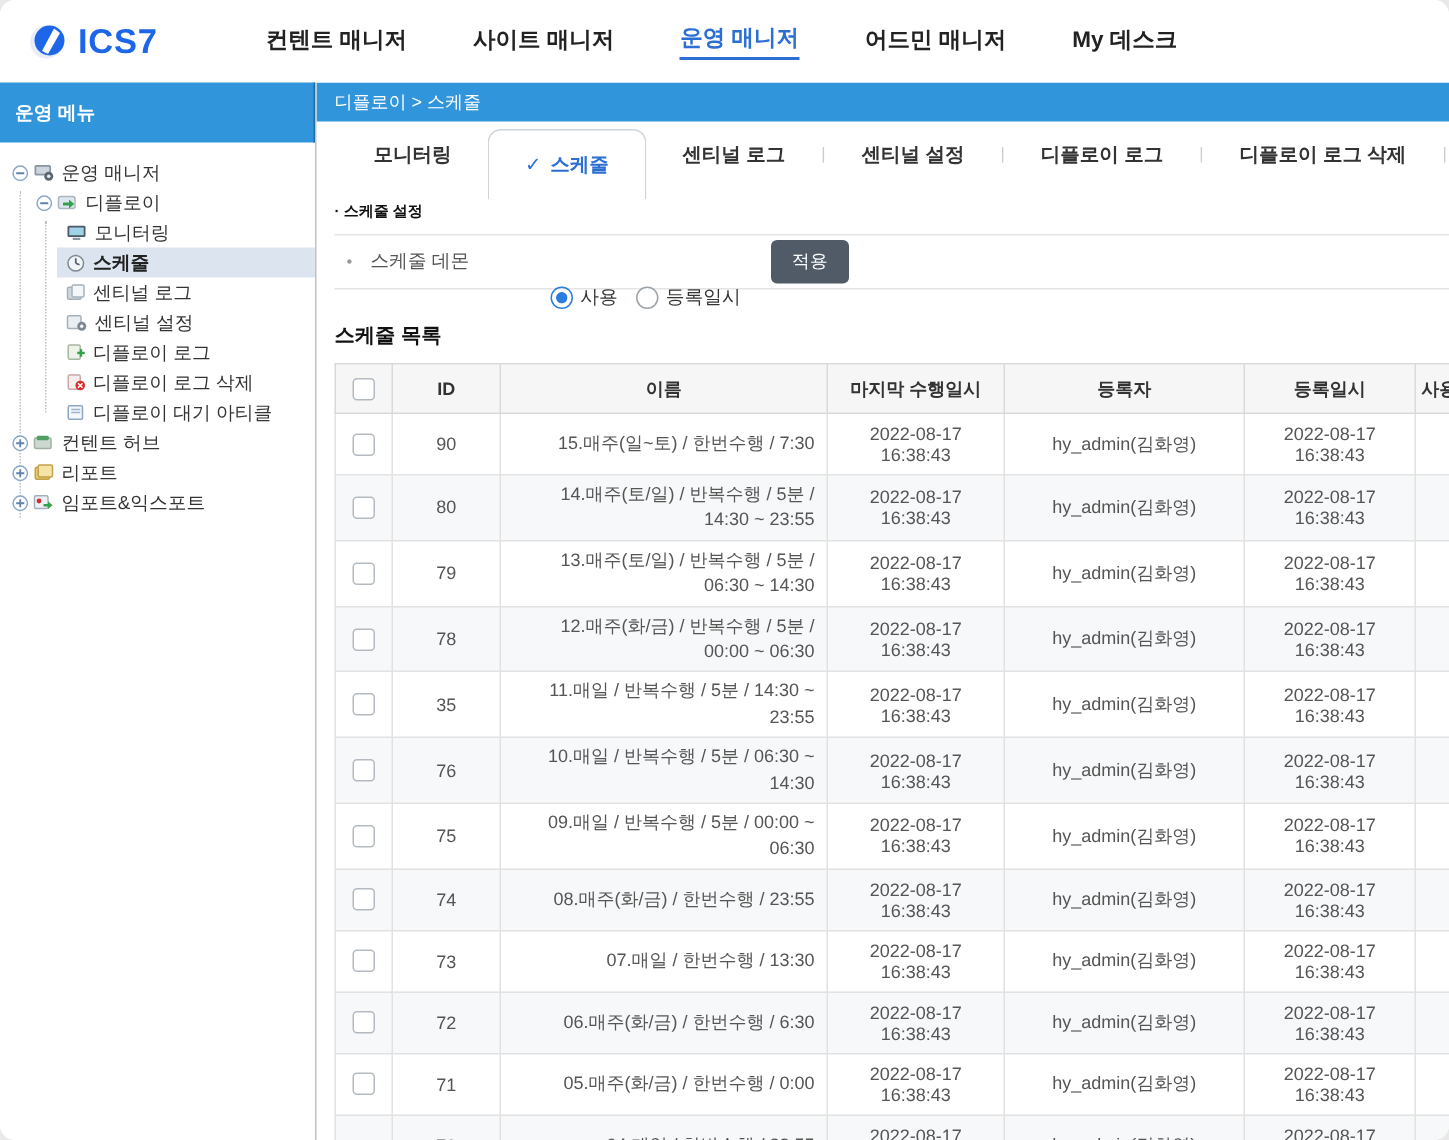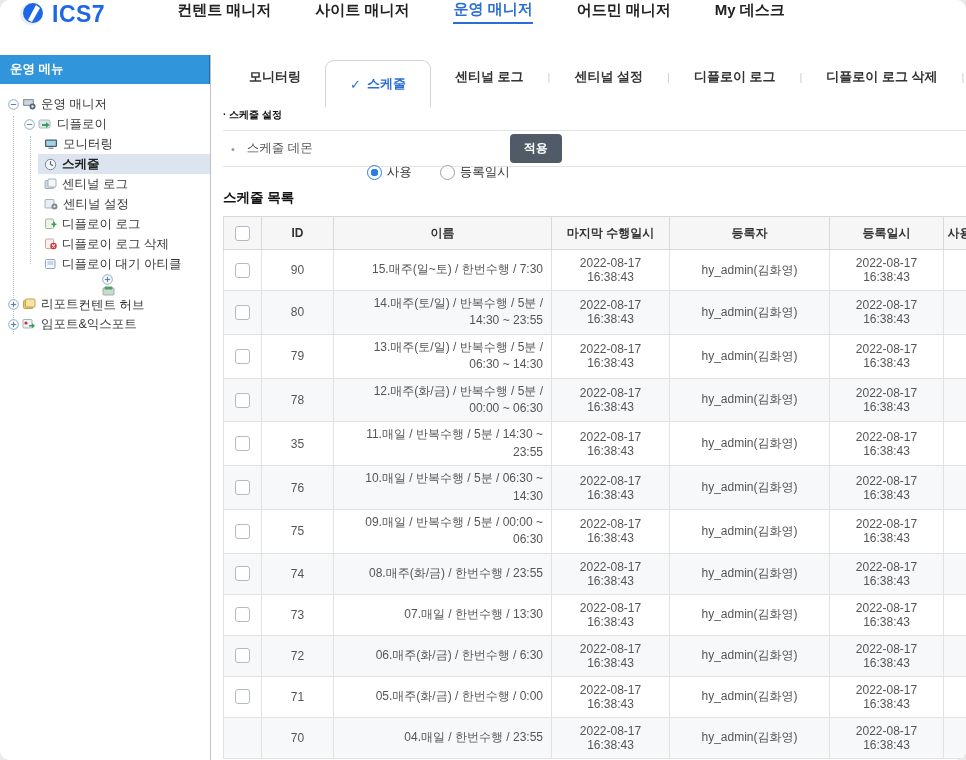--- a/index.html
+++ b/index.html
@@ -1,28 +1,28 @@
 <!DOCTYPE html>
 <html><head>
 <meta charset="utf-8">
 <style>
   html,body{margin:0;padding:0;background:#e9e9e9;}
   .page{width:966px;height:760px;background:#fff;border-radius:10px;overflow:hidden;
         position:relative;font-family:"Liberation Sans","DejaVu Sans",sans-serif;color:#333;}
   
-  .tophdr{height:55px;display:flex;align-items:flex-start;background:#fff;}
+  .tophdr{height:55px;display:flex;align-items:center;background:#fff;}
   .logo{display:flex;align-items:center;gap:6px;margin-left:18px;}
   .logo-text{font-size:23px;font-weight:800;color:#1d66e8;letter-spacing:.5px;}
   .topnav{display:flex;align-items:center;gap:44px;margin-left:72px;}
   .topnav .nav-item{font-size:15px;font-weight:700;color:#222;cursor:pointer;padding-bottom:3px;}
   .topnav .nav-item.active{color:#2b6fd4;border-bottom:2px solid #2b6fd4;}
   
   .bodyrow{display:flex;height:705px;}
   .sidebar{width:210px;min-width:210px;border-right:1px solid #c2c2c2;display:flex;flex-direction:column;background:#fff;}
-  .side-hdr{height:29px;background:#3095db;color:#fff;font-size:12.5px;font-weight:700;
+  .side-hdr{height:40px;background:#3095db;color:#fff;font-size:12.5px;font-weight:700;
             display:flex;align-items:center;padding-left:10px;border-right:1px solid #1f6ea6;text-align:center;}
   .tree{position:relative;padding-top:10px;flex:1;}
   .tree-line{position:absolute;border-left:1px dotted #b9c2cc;width:0;}
   .tree-item{height:20px;display:flex;align-items:center;font-size:12.5px;color:#333;
              cursor:pointer;position:relative;white-space:nowrap;}
   .tree-item .lbl{margin-left:5px;position:relative;z-index:1;}
   .tree-item.selected .lbl{font-weight:700;color:#222;}
   .tree-item.selected::before{content:"";position:absolute;left:38px;right:0;top:0;bottom:0;background:#dbe4ef;}
   .tree-item .ticon,.tree-item .toggle{position:relative;z-index:1;display:inline-flex;}
   .toggle{margin-right:3px;}
@@ -37,28 +37,28 @@
               border:1px solid #cfd4d9;border-bottom:none;border-radius:9px 9px 0 0;color:#2b6fd4;}
   .tab.active .chk{margin-right:6px;font-weight:700;}
   .tab-sep{color:#ccc;font-size:11px;}
   .content{flex:1;padding:6px 0 0 12px;overflow:hidden;position:relative;}
   .sec-title{font-size:10px;font-weight:700;color:#111;margin:4px 0 8px 0;}
   .sec-title::before{content:"\00b7\00a0";color:#111;}
   .daemon-row{border-top:1px solid #e4e4e4;border-bottom:1px solid #e4e4e4;height:35px;
               display:flex;align-items:center;}
   .bullet{color:#999;font-size:11px;margin:0 12px 0 8px;}
   .daemon-lbl{font-size:12.5px;color:#555;width:120px;}
-  .radio-grp{display:flex;align-items:flex-start;gap:28px;margin-top:48px;}
+  .radio-grp{display:flex;align-items:flex-start;gap:12px;margin-top:48px;}
   .radio-opt{display:flex;align-items:center;gap:5px;font-size:12.5px;color:#333;cursor:pointer;}
   .radio-opt input{appearance:none;-webkit-appearance:none;width:15px;height:15px;margin:0;
                    border:1px solid #9aa1a8;border-radius:50%;background:#fff;cursor:pointer;}
   .radio-opt input:checked{border:1.5px solid #2b7de0;
       background:radial-gradient(circle at center,#2b7de0 0 3.5px,transparent 4px);}
-  .apply-btn{margin-left:0;background:#515b68;color:#fff;border:none;border-radius:4px;
-             font-size:12px;font-weight:700;padding:6px 14px;cursor:pointer;font-family:inherit;}
+  .apply-btn{margin-left:20px;background:#515b68;color:#fff;border:none;border-radius:4px;
+             font-size:12px;font-weight:400;padding:6px 14px;cursor:pointer;font-family:inherit;}
   .list-title{font-size:13.5px;font-weight:700;color:#111;margin:22px 0 9px 0;}
   
   table.sched{border-collapse:collapse;table-layout:fixed;width:776px;border:1px solid #c4c4c4;}
   table.sched th{background:#f6f6f6;font-size:12px;font-weight:700;color:#333;height:30px;
                  border:1px solid #d9d9d9;text-align:center;}
   table.sched td{font-size:12px;color:#555;border:1px solid #e2e2e2;height:32px;
                  text-align:center;padding:2px 4px;}
   table.sched td.name{text-align:right;padding:4px 8px;line-height:1.45;}
   table.sched tbody tr:nth-child(even){background:#f7f8f9;}
   .cb{appearance:none;-webkit-appearance:none;width:15px;height:15px;border:1px solid #b4bac1;
@@ -190,73 +190,74 @@
           <div class="tree-item" style="padding-left: 44px;">
             <span class="ticon">
               <svg width="13" height="12" viewBox="0 0 13 12">
                 <rect x="1.5" y="1.5" width="9.5" height="9" rx="1" fill="#f4f8fd" stroke="#8fa6c4"></rect>
                 <line x1="3.5" y1="4" x2="9.5" y2="4" stroke="#9db3cf"></line>
                 <line x1="3.5" y1="6" x2="9.5" y2="6" stroke="#9db3cf"></line>
               </svg>
             </span>
             <span class="lbl">디플로이 대기 아티클</span>
           </div>
-          <div class="tree-item" style="padding-left: 8px; flex-direction: column;">
-            <span class="toggle">
-              <svg width="11" height="11" viewBox="0 0 11 11">
-                <circle cx="5.5" cy="5.5" r="4.8" fill="#fff" stroke="#8aa7c7"></circle>
-                <line x1="2.8" y1="5.5" x2="8.2" y2="5.5" stroke="#5f83ab" stroke-width="1.2"></line>
-                <line x1="5.5" y1="2.8" x2="5.5" y2="8.2" stroke="#5f83ab" stroke-width="1.2"></line>
-              </svg>
-            </span>
-            <span class="ticon">
-              <svg width="14" height="12" viewBox="0 0 14 12">
-                <rect x="1" y="3" width="11" height="7" rx="1" fill="#cdd8d0" stroke="#9fb0a3"></rect>
-                <rect x="2.5" y="1.5" width="8" height="3" rx="1" fill="#4f9e63"></rect>
-              </svg>
-            </span>
-            <span class="lbl">컨텐트 허브</span>
-          </div>
           <div class="tree-item" style="padding-left: 8px;">
             <span class="toggle">
               <svg width="11" height="11" viewBox="0 0 11 11">
                 <circle cx="5.5" cy="5.5" r="4.8" fill="#fff" stroke="#8aa7c7"></circle>
                 <line x1="2.8" y1="5.5" x2="8.2" y2="5.5" stroke="#5f83ab" stroke-width="1.2"></line>
                 <line x1="5.5" y1="2.8" x2="5.5" y2="8.2" stroke="#5f83ab" stroke-width="1.2"></line>
               </svg>
             </span>
             <span class="ticon">
               <svg width="14" height="12" viewBox="0 0 14 12">
-                <rect x="1.5" y="2.5" width="9.5" height="8" rx="1" fill="#e8c96a" stroke="#c2a24a"></rect>
-                <rect x="3.5" y="1" width="9.5" height="8" rx="1" fill="#f6e3a8" stroke="#c2a24a"></rect>
-              </svg>
-            </span>
-            <span class="lbl">리포트</span>
+                <rect x="1" y="3" width="11" height="7" rx="1" fill="#cdd8d0" stroke="#9fb0a3"></rect>
+                <rect x="2.5" y="1.5" width="8" height="3" rx="1" fill="#4f9e63"></rect>
+              </svg>
+            </span>
+            <span class="lbl">컨텐트 허브</span>
           </div>
           <div class="tree-item" style="padding-left: 8px;">
             <span class="toggle">
               <svg width="11" height="11" viewBox="0 0 11 11">
                 <circle cx="5.5" cy="5.5" r="4.8" fill="#fff" stroke="#8aa7c7"></circle>
                 <line x1="2.8" y1="5.5" x2="8.2" y2="5.5" stroke="#5f83ab" stroke-width="1.2"></line>
                 <line x1="5.5" y1="2.8" x2="5.5" y2="8.2" stroke="#5f83ab" stroke-width="1.2"></line>
               </svg>
             </span>
             <span class="ticon">
               <svg width="14" height="12" viewBox="0 0 14 12">
+                <rect x="1.5" y="2.5" width="9.5" height="8" rx="1" fill="#e8c96a" stroke="#c2a24a"></rect>
+                <rect x="3.5" y="1" width="9.5" height="8" rx="1" fill="#f6e3a8" stroke="#c2a24a"></rect>
+              </svg>
+            </span>
+            <span class="lbl">리포트</span>
+          </div>
+          <div class="tree-item" style="padding-left: 8px;">
+            <span class="toggle">
+              <svg width="11" height="11" viewBox="0 0 11 11">
+                <circle cx="5.5" cy="5.5" r="4.8" fill="#fff" stroke="#8aa7c7"></circle>
+                <line x1="2.8" y1="5.5" x2="8.2" y2="5.5" stroke="#5f83ab" stroke-width="1.2"></line>
+                <line x1="5.5" y1="2.8" x2="5.5" y2="8.2" stroke="#5f83ab" stroke-width="1.2"></line>
+              </svg>
+            </span>
+            <span class="ticon">
+              <svg width="14" height="12" viewBox="0 0 14 12">
                 <rect x="1" y="1.5" width="9" height="8.5" rx="1" fill="#eef2f6" stroke="#a5b1ba"></rect>
                 <path d="M7 7 h3 v-1.8 l3 2.6 -3 2.6 v-1.8 h-3 Z" fill="#35a14e"></path>
                 <circle cx="4" cy="5" r="1.6" fill="#d92b2b"></circle>
               </svg>
             </span>
             <span class="lbl">임포트&amp;익스포트</span>
           </div>
         </div>
     </div>
 
     <div class="main">
+      <div class="crumbbar">디플로이 &gt; 스케줄</div>
       <div class="tabbar">
           <div class="tab">
             <span>모니터링</span>
           </div>
           <div class="tab active">
             <span class="chk">✓</span>
             <span>스케줄</span>
           </div>
           <div class="tab">
             <span>센티널 로그</span>

